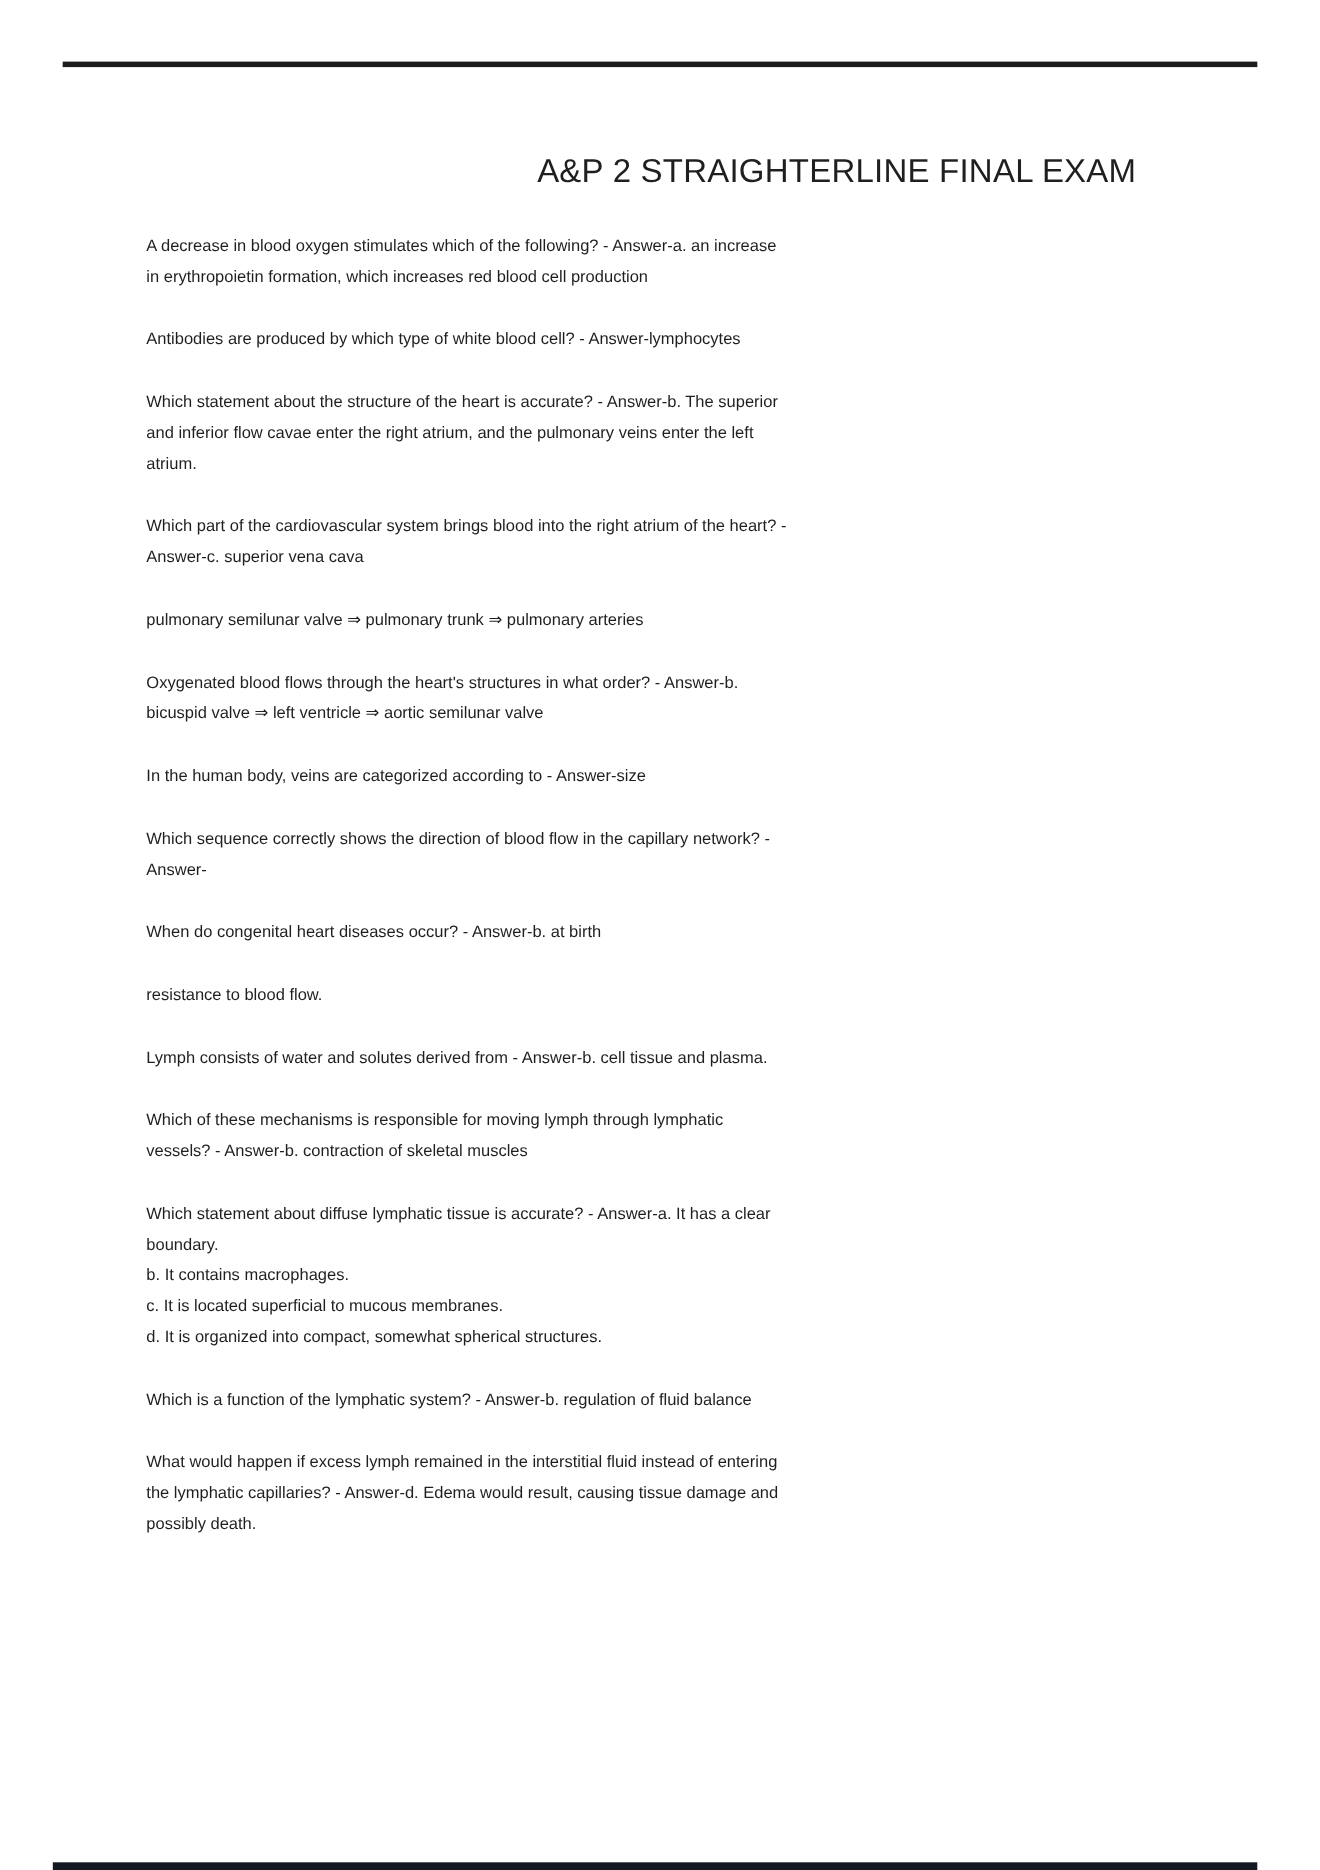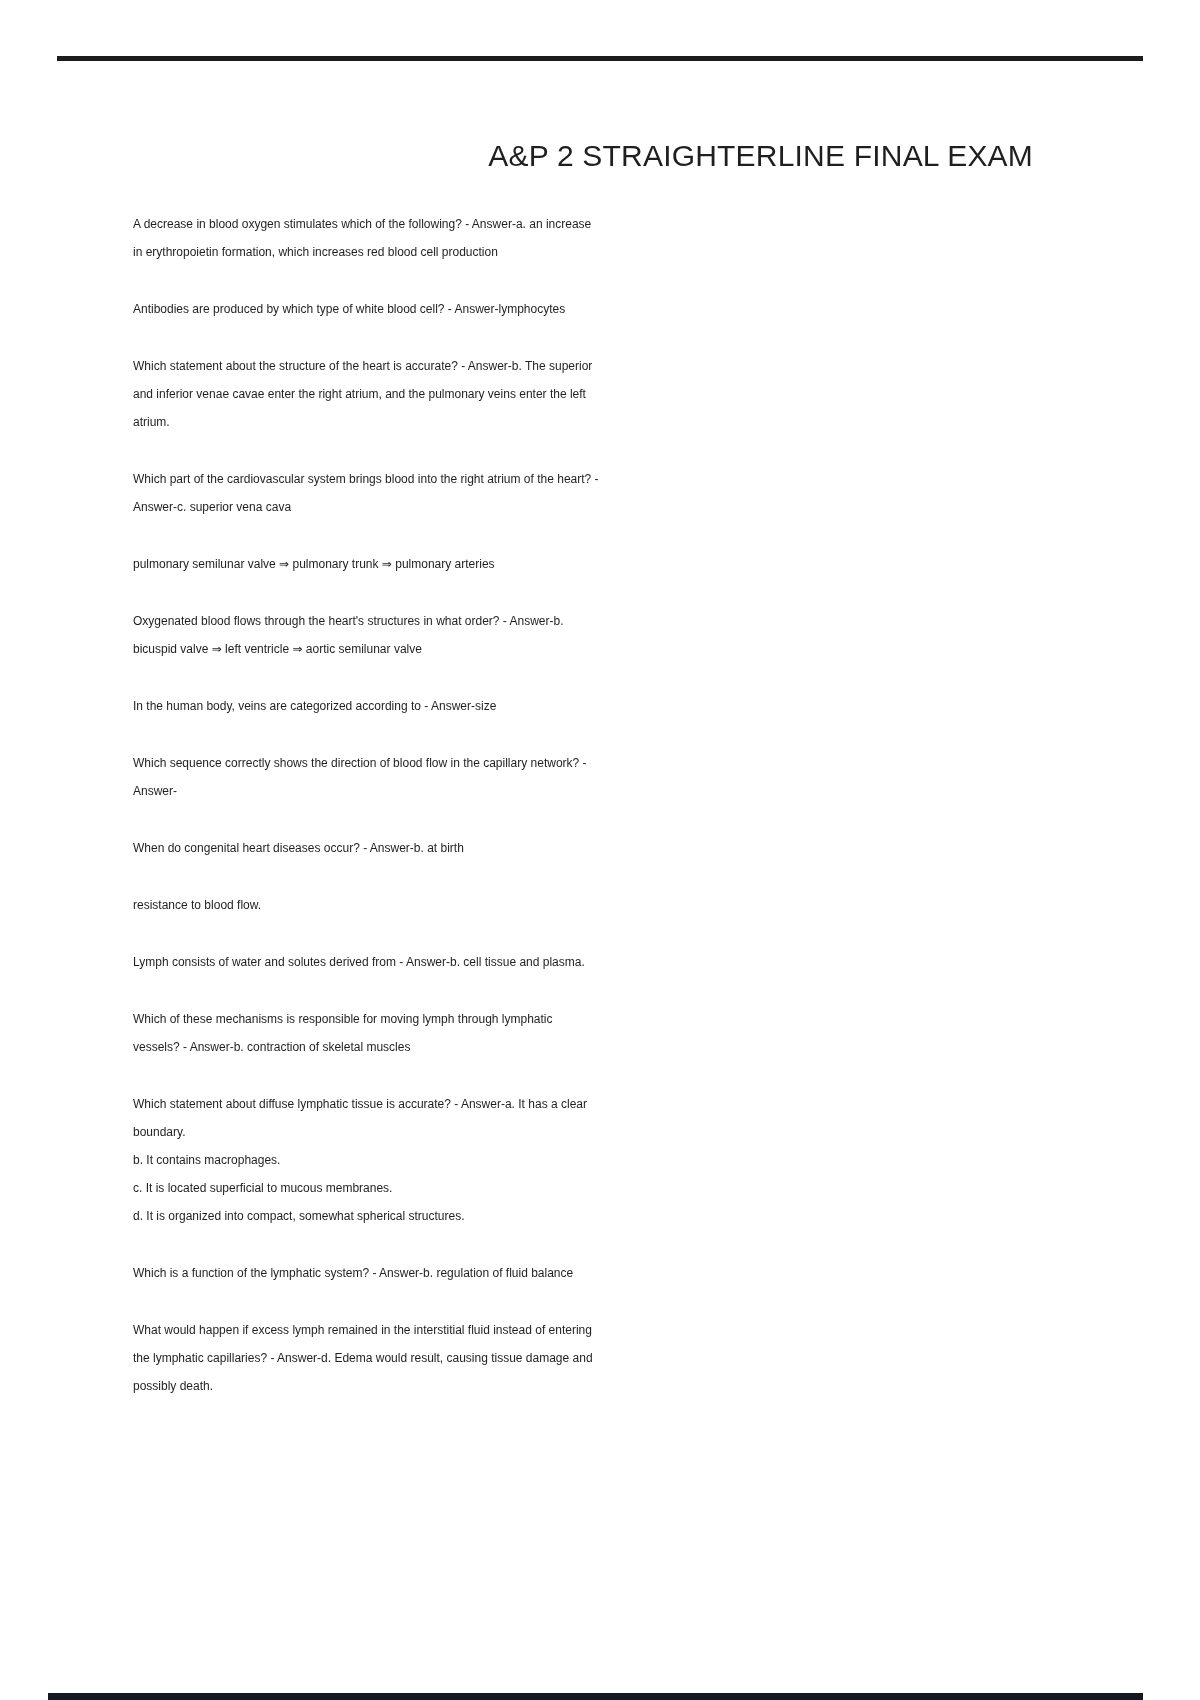--- a/index.html
+++ b/index.html
@@ -47,21 +47,21 @@
     letter-spacing: 0.2px;
     text-align: right;
   }
   .doc-body {
     margin-top: 36px;
   }
   .paragraph {
     margin: 0 0 29px 0;
   }
   .paragraph .line {
-    font-size: 12px;
+    font-size: 15px;
     line-height: 28px;
     white-space: nowrap;
     color: #1f1f1f;
   }
 </style>
 </head>
 <body>
 
 <div class="page">
   <div class="top-rule"></div>
@@ -73,21 +73,21 @@
 
     <div class="paragraph">
           <div class="line">A decrease in blood oxygen stimulates which of the following? - Answer-a. an increase</div>
           <div class="line">in erythropoietin formation, which increases red blood cell production</div>
         </div>
         <div class="paragraph">
           <div class="line">Antibodies are produced by which type of white blood cell? - Answer-lymphocytes</div>
         </div>
         <div class="paragraph">
           <div class="line">Which statement about the structure of the heart is accurate? - Answer-b. The superior</div>
-          <div class="line">and inferior venae cavae enter the right atrium, and the pulmonary veins enter the left</div>
+          <div class="line">and inferior flow cavae enter the right atrium, and the pulmonary veins enter the left</div>
           <div class="line">atrium.</div>
         </div>
         <div class="paragraph">
           <div class="line">Which part of the cardiovascular system brings blood into the right atrium of the heart? -</div>
           <div class="line">Answer-c. superior vena cava</div>
         </div>
         <div class="paragraph">
           <div class="line">pulmonary semilunar valve ⇒ pulmonary trunk ⇒ pulmonary arteries</div>
         </div>
         <div class="paragraph">

